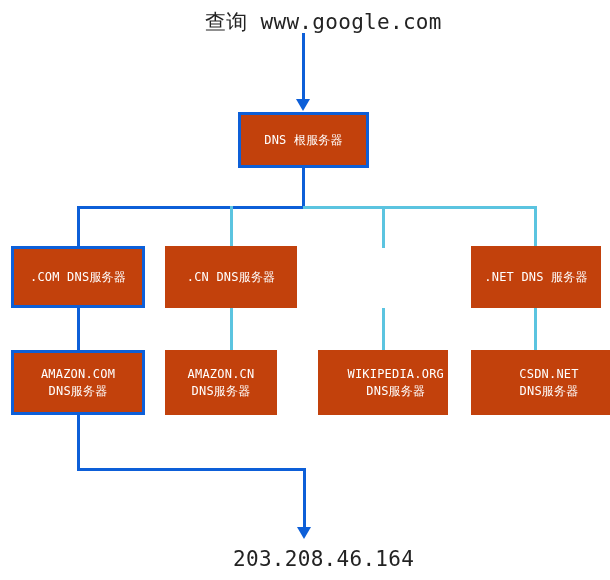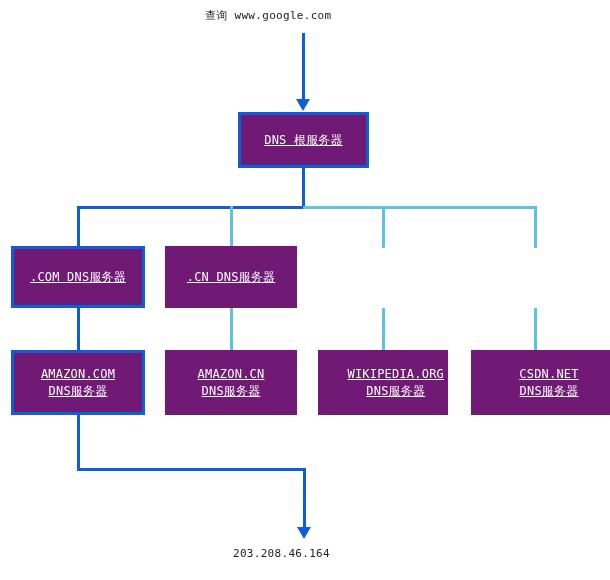--- a/index.html
+++ b/index.html
@@ -22,34 +22,33 @@
     align-items: center;
     justify-content: center;
     text-align: center;
     color: #ffffff;
     font-size: 12px;
     line-height: 17px;
     letter-spacing: 0.2px;
     z-index: 3;
   }
   .node.fill {
-    background: #701a75;
-    text-decoration: underline;
+    background: #c2410c;
   }
   .node.highlight {
     border: 3px solid #0d5fd8;
   }
   .node-label {
     padding: 0 4px;
     white-space: pre-line;
   }
   .caption {
     position: absolute;
     color: #232323;
-    font-size: 11px;
+    font-size: 21px;
     letter-spacing: 0.3px;
     white-space: nowrap;
     z-index: 3;
   }
   .caption.cn-mixed {
     font-family: "DejaVu Sans Mono", "Liberation Mono", monospace;
   }
   .edge {
     position: absolute;
     z-index: 1;
@@ -99,31 +98,34 @@
   <div class="edge v light" style="left:230px; top:206px; height:42px;"></div>
   <div class="edge v light" style="left:382px; top:206px; height:42px;"></div>
   <div class="edge v light" style="left:534px; top:206px; height:42px;"></div>
 
   <div class="node fill" style="left:165px; top:246px; width:132px; height:62px;">
     <span class="node-label">.CN DNS服务器</span>
   </div>
   <div class="node fill highlight" style="left:11px; top:246px; width:134px; height:62px;">
     <span class="node-label">.COM DNS服务器</span>
   </div>
+  <div class="node fill" style="left:471px; top:246px; width:130px; height:62px;">
+    <span class="node-label">.NET DNS 服务器</span>
+  </div>
 
   <div class="edge v dark" style="left:77px; top:308px; height:44px;"></div>
   <div class="edge v light" style="left:230px; top:308px; height:44px;"></div>
   <div class="edge v light" style="left:382px; top:308px; height:44px;"></div>
   <div class="edge v light" style="left:534px; top:308px; height:44px;"></div>
 
   <div class="node fill highlight" style="left:11px; top:350px; width:134px; height:65px;">
     <span class="node-label">AMAZON.COM
 DNS服务器</span>
   </div>
-  <div class="node fill" style="left:165px; top:350px; width:132px; height:65px;">
+  <div class="node fill" style="left:165px; top:350px; width:112px; height:65px;">
     <span class="node-label">AMAZON.CN
 DNS服务器</span>
   </div>
   <div class="node fill" style="left:318px; top:350px; width:130px; height:65px;justify-content:flex-end;">
     <span class="node-label">WIKIPEDIA.ORG
 DNS服务器</span>
   </div>
   <div class="node fill" style="left:471px; top:350px; width:156px; height:65px;">
     <span class="node-label">CSDN.NET
 DNS服务器</span>

